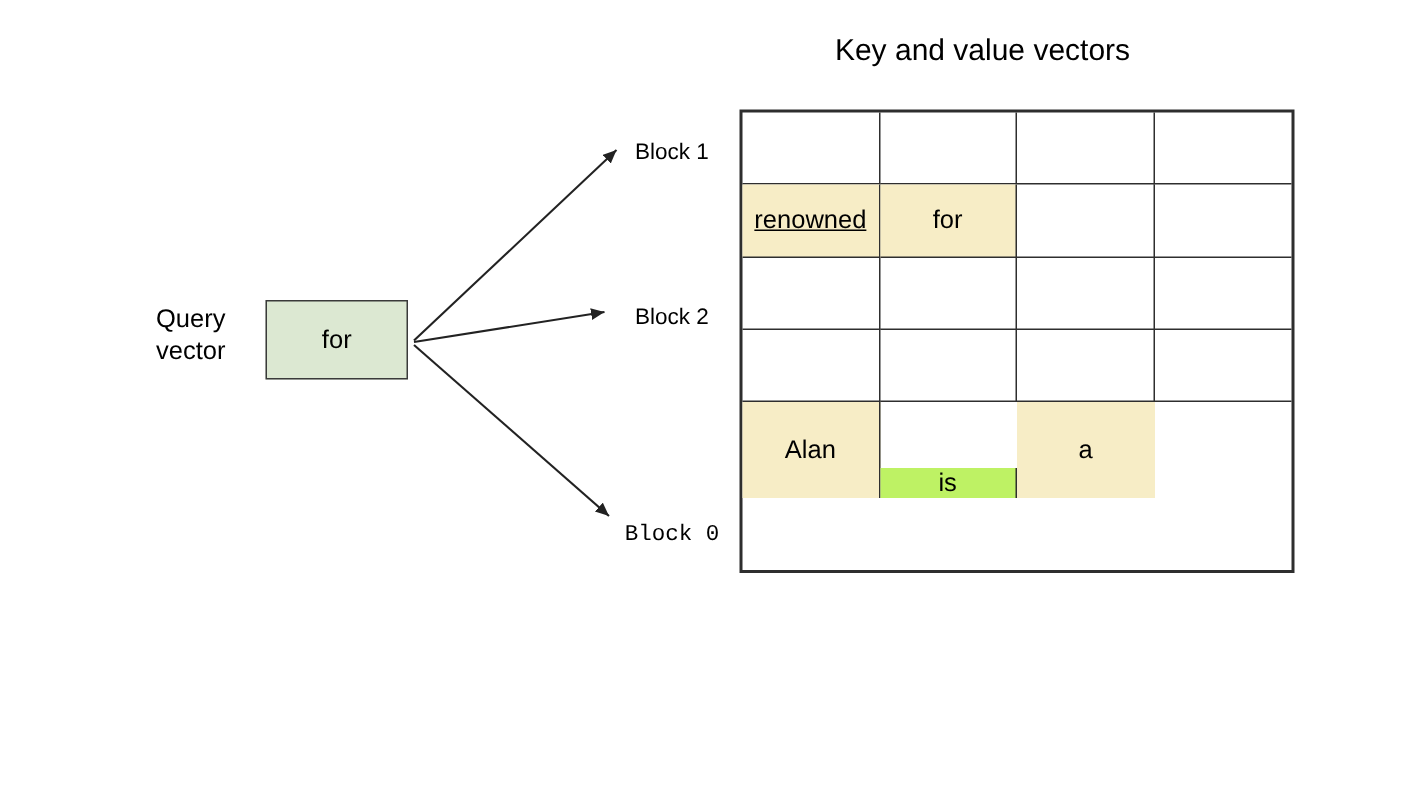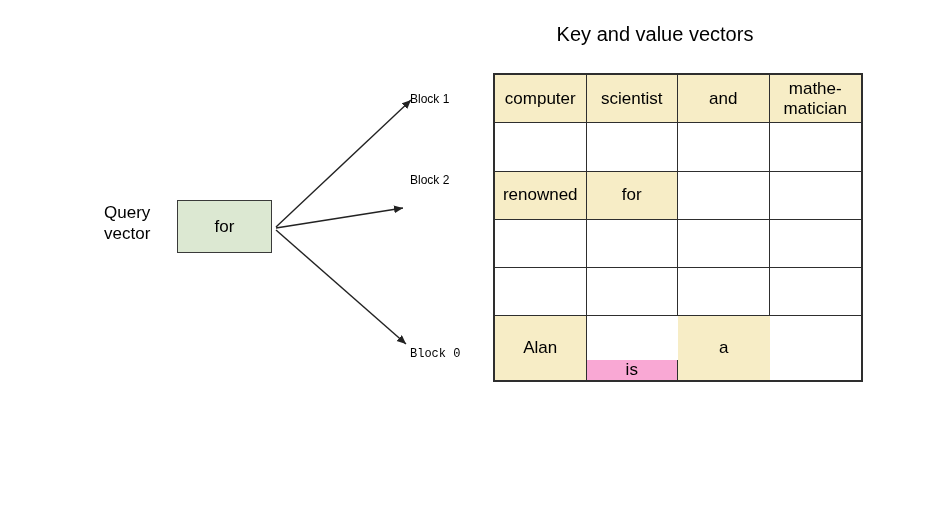--- a/index.html
+++ b/index.html
@@ -45,26 +45,26 @@
     box-sizing: border-box;
     border: 1.5px solid #3a3a3a;
     display: flex;
     align-items: center;
     justify-content: center;
     font-size: 17px;
   }
   .block-label {
     position: absolute;
     width: 76px;
-    text-align: left;
-    font-size: 12px;
+    text-align: center;
+    font-size: 15px;
     line-height: 1.15;
   }
   .block-label.b1 { left: 410px; top: 93px; }
-  .block-label.b2 { left: 410px; top: 174px; }
+  .block-label.b2 { left: 410px; top: 203px; }
   .block-label.b0 { left: 410px; top: 348px; font-family: Liberation Mono, monospace; }
   .kv-table {
     position: absolute;
     left: 493px;
     top: 73px;
     width: 370px;
     height: 309px;
     box-sizing: border-box;
     border: 2px solid #2e2e2e;
     display: grid;
@@ -115,50 +115,43 @@
   <div class="query-box" style="background: rgb(220, 232, 210);">
     <span>for</span>
   </div>
 
   <div class="block-label b1">Block 1</div>
   <div class="block-label b2">Block 2</div>
   <div class="block-label b0">Block 0</div>
 
   <div class="kv-table">
     <div class="kv-row">
-      <div class="kv-cell" style="background: rgb(247, 237, 198);">computer</div>
-      <div class="kv-cell" style="background: rgb(247, 237, 198);">scientist</div>
-      <div class="kv-cell" style="background: rgb(247, 237, 198);">and</div>
-      <div class="kv-cell" style="background: rgb(247, 237, 198);">mathe-
-matician</div>
-    </div>
-    <div class="kv-row">
       <div class="kv-cell"></div>
       <div class="kv-cell"></div>
       <div class="kv-cell"></div>
       <div class="kv-cell"></div>
     </div>
     <div class="kv-row">
-      <div class="kv-cell" style="background: rgb(247, 237, 198);">renowned</div>
+      <div class="kv-cell" style="background: rgb(247, 237, 198); text-decoration: underline;">renowned</div>
       <div class="kv-cell" style="background: rgb(247, 237, 198);">for</div>
       <div class="kv-cell"></div>
       <div class="kv-cell"></div>
     </div>
     <div class="kv-row">
       <div class="kv-cell"></div>
       <div class="kv-cell"></div>
       <div class="kv-cell"></div>
       <div class="kv-cell"></div>
     </div>
     <div class="kv-row">
       <div class="kv-cell"></div>
       <div class="kv-cell"></div>
       <div class="kv-cell"></div>
       <div class="kv-cell"></div>
     </div>
     <div class="kv-row">
       <div class="kv-cell" style="background: rgb(247, 237, 198);">Alan</div>
-      <div class="kv-cell" style="background: #f9a8d4; margin-top: 44px;">is</div>
+      <div class="kv-cell" style="background: #bef264; margin-top: 44px;">is</div>
       <div class="kv-cell" style="background: rgb(247, 237, 198);">a</div>
     </div>
   </div>
 
 </div>
 
 </body></html>

